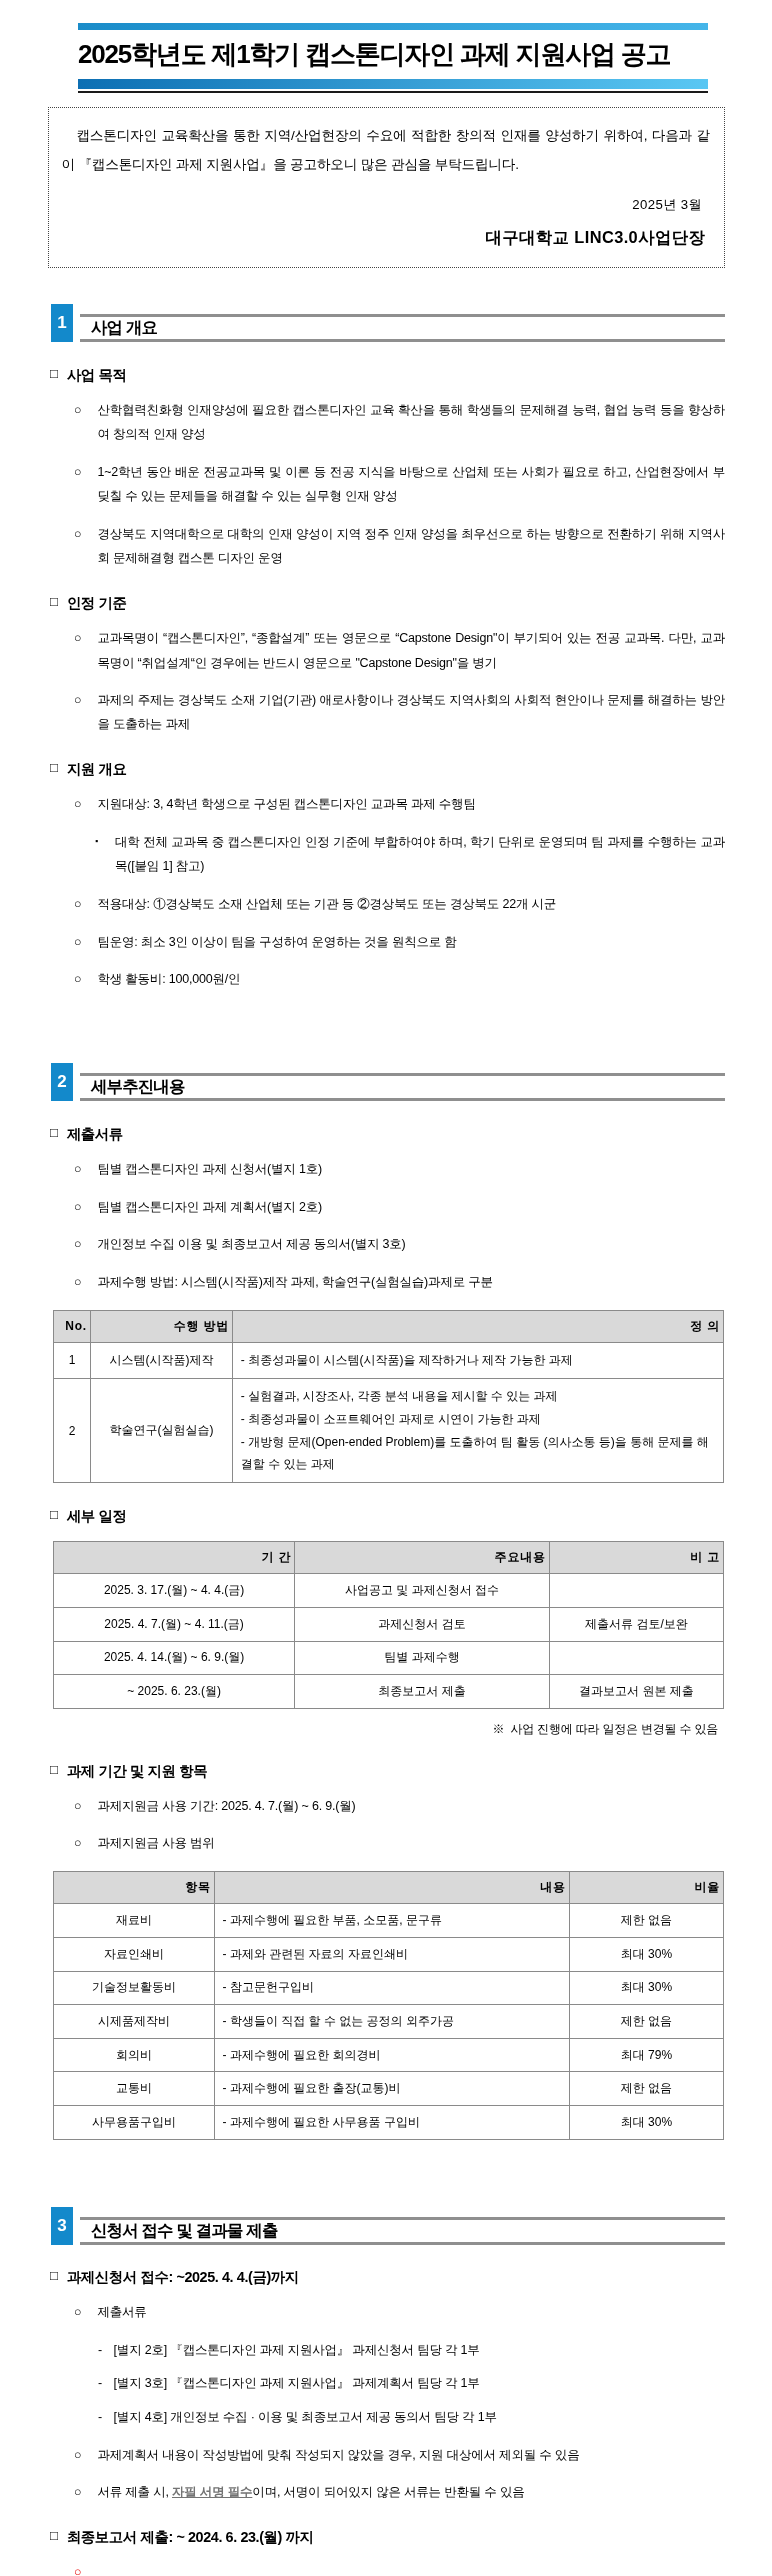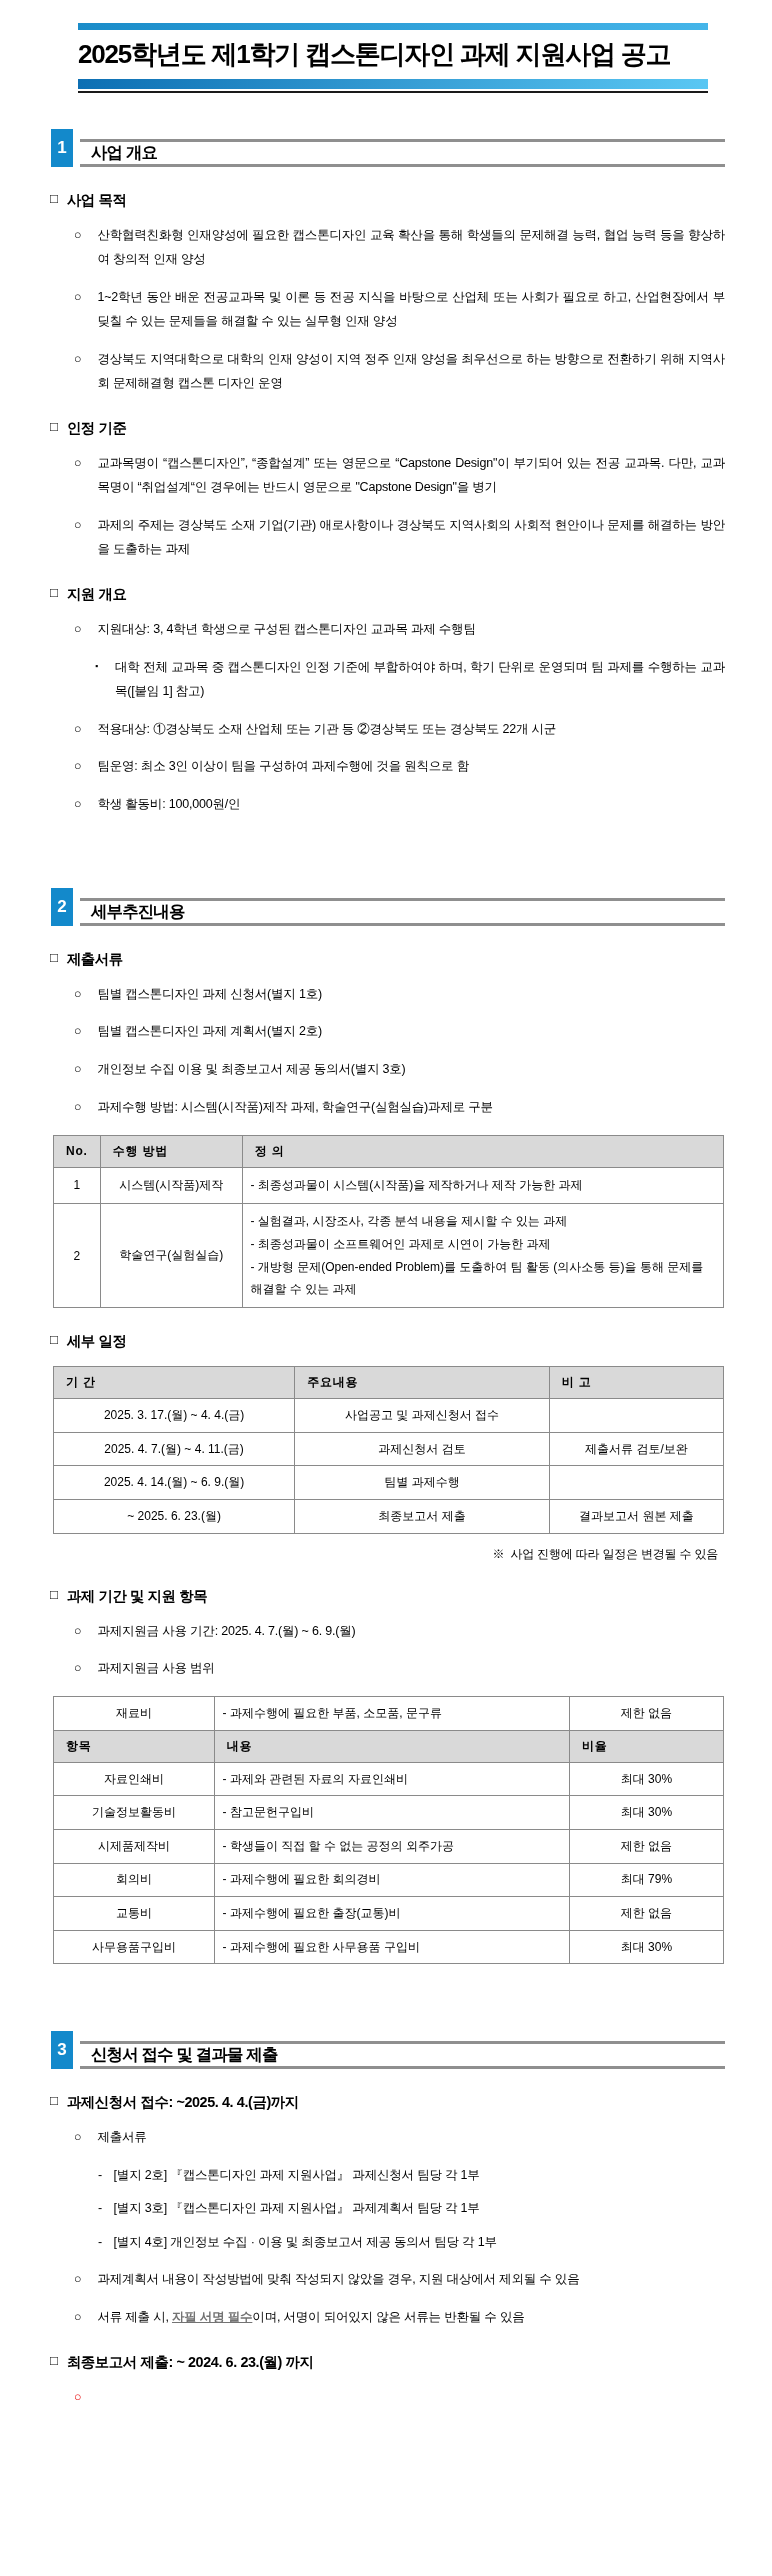--- a/index.html
+++ b/index.html
@@ -64,21 +64,21 @@
   .li.sub .mk { width: 20px; font-size: 8.6px; padding-top: 3.1px; font-weight: normal; }
   .li.dash { margin-left: 98px; margin-top: 9.3px; margin-bottom: 9.3px; }
   .li.dash .mk { width: 15.6px; font-weight: normal; }
   .red { color: #e60000; }
   .red-u { color: #737373; font-weight: bold; text-decoration: underline; }
 
   
   table { border-collapse: collapse; margin: 15.6px 48px 0 53px; width: 671px; font-size: 12px; }
   table, th, td { border: 0.8px solid #8a8a8a; }
   table { border-top: 1.6px solid #7a7a7a; border-bottom: 1.6px solid #7a7a7a; }
-  th { background: #d9d9d9; font-weight: bold; padding: 7px 12px; text-align: left; letter-spacing: 0.8px; margin-top: 40px; }
+  th { background: #d9d9d9; font-weight: bold; padding: 7px 3px; text-align: right; letter-spacing: 0.8px; margin-top: 40px; }
   td { padding: 7.8px 7.8px; vertical-align: middle; }
   .c { text-align: center; }
   .def-line { line-height: 1.9; text-align: left; }
   .tbl-method td { padding: 6.2px 7.8px; }
   .tbl-note {
     display: flex; justify-content: flex-end; font-size: 12px;
     margin: 12.5px 55px 0 0; letter-spacing: -0.2px;
   }
   .tbl-note .mk { margin-right: 6.2px; }
 </style>
@@ -87,20 +87,25 @@
 
 <div class="page">
 
   <div class="masthead">
     <div class="bar-top"></div>
     <div class="main-title">2025학년도 제1학기 캡스톤디자인 과제 지원사업 공고</div>
     <div class="bar-bottom"></div>
     <div class="bar-underline"></div>
   </div>
 
+  <div class="intro-box">
+    <div class="intro-body">캡스톤디자인 교육확산을 통한 지역/산업현장의 수요에 적합한 창의적 인재를 양성하기 위하여, 다음과 같이 『캡스톤디자인 과제 지원사업』을 공고하오니 많은 관심을 부탁드립니다.</div>
+    <div class="intro-date">2025년  3월</div>
+    <div class="intro-signer">대구대학교  LINC3.0사업단장</div>
+  </div>
 
   <div class="sec-header mt-s1">
     <div class="sec-num">1</div>
     <div class="sec-title-wrap">사업 개요</div>
   </div>
 
   <div class="h2">
     <span class="sq">□</span>
     <span>사업 목적</span>
   </div>
@@ -141,21 +146,21 @@
   <div class="li sub">
     <span class="mk">▪</span>
     <span>대학 전체 교과목 중 캡스톤디자인 인정 기준에 부합하여야 하며, 학기 단위로 운영되며 팀 과제를 수행하는 교과목([붙임 1] 참고)</span>
   </div>
   <div class="li">
     <span class="mk">○</span>
     <span>적용대상: ①경상북도 소재 산업체 또는 기관 등 ②경상북도 또는 경상북도 22개 시군</span>
   </div>
   <div class="li">
     <span class="mk">○</span>
-    <span>팀운영: 최소 3인 이상이 팀을 구성하여 과제수행에 것을 원칙으로 함</span>
+    <span>팀운영: 최소 3인 이상이 팀을 구성하여 운영하는 것을 원칙으로 함</span>
   </div>
   <div class="li">
     <span class="mk">○</span>
     <span>학생 활동비: 100,000원/인</span>
   </div>
 
   <div class="sec-header mt-s2">
     <div class="sec-num">2</div>
     <div class="sec-title-wrap">세부추진내용</div>
   </div>
@@ -270,30 +275,30 @@
   </div>
 
   <table>
     <colgroup>
         <col style="width:24%">
         <col style="width:53%">
         <col>
       </colgroup>
     <tbody>
         <tr>
+      <th>항목</th>
+      <th>내용</th>
+      <th>비율</th>
+    </tr>
+    <tr>
       <td class="c">재료비</td>
       <td>- 과제수행에 필요한 부품, 소모품, 문구류</td>
       <td class="c">제한 없음</td>
     </tr>
     <tr>
-      <th>항목</th>
-      <th>내용</th>
-      <th>비율</th>
-    </tr>
-    <tr>
       <td class="c">자료인쇄비</td>
       <td>- 과제와 관련된 자료의 자료인쇄비</td>
       <td class="c">최대 30%</td>
     </tr>
     <tr>
       <td class="c">기술정보활동비</td>
       <td>- 참고문헌구입비</td>
       <td class="c">최대 30%</td>
     </tr>
     <tr>

